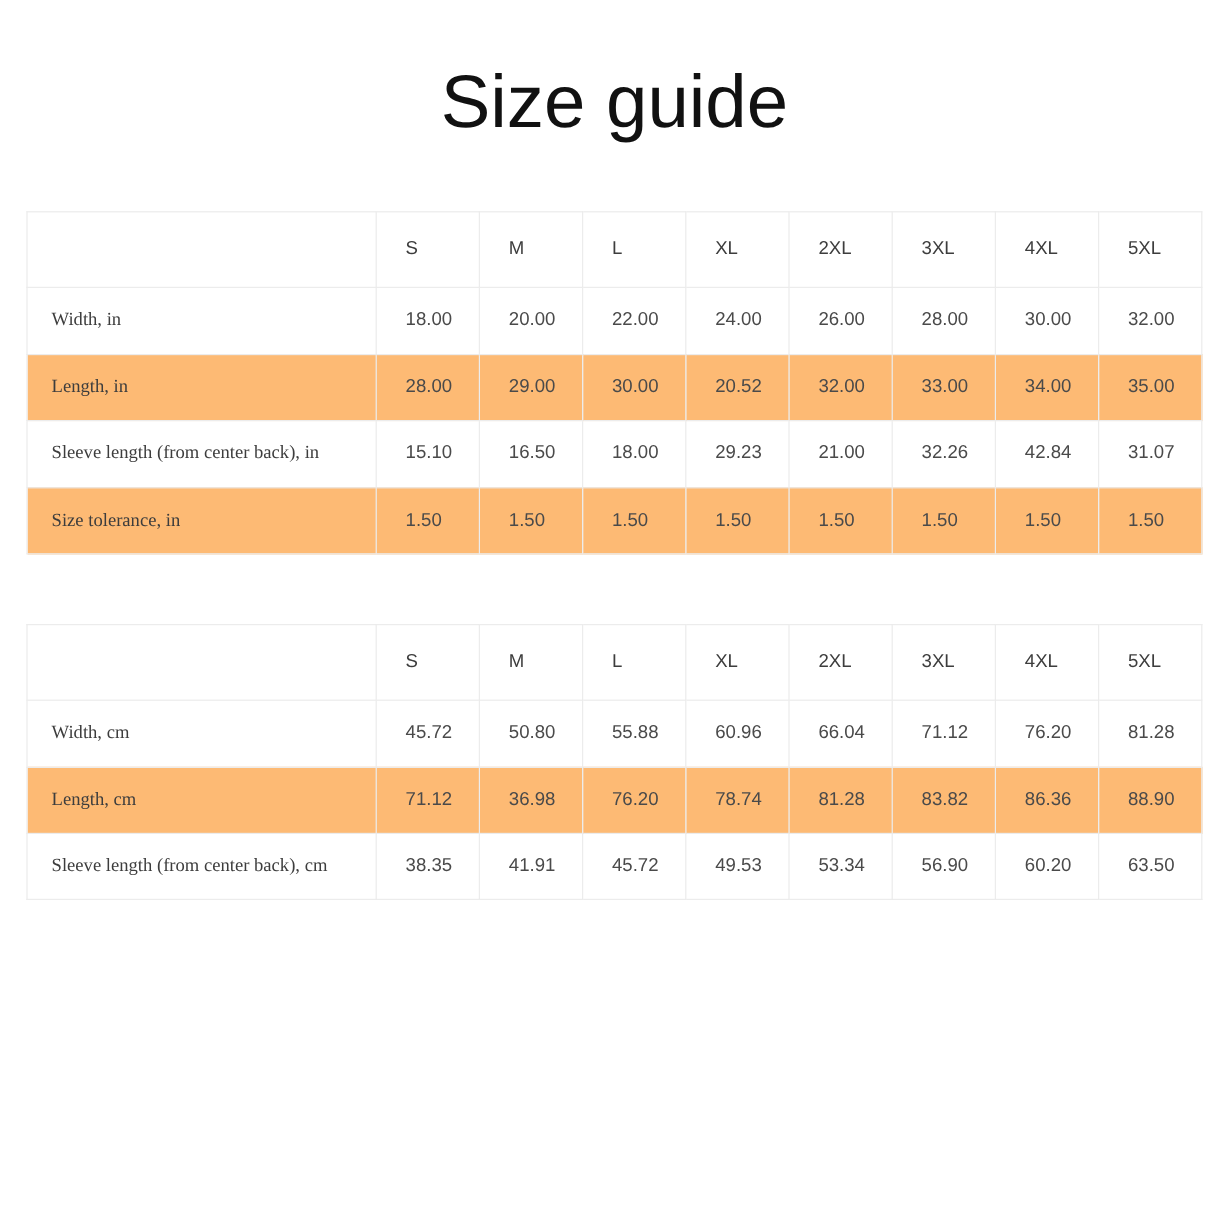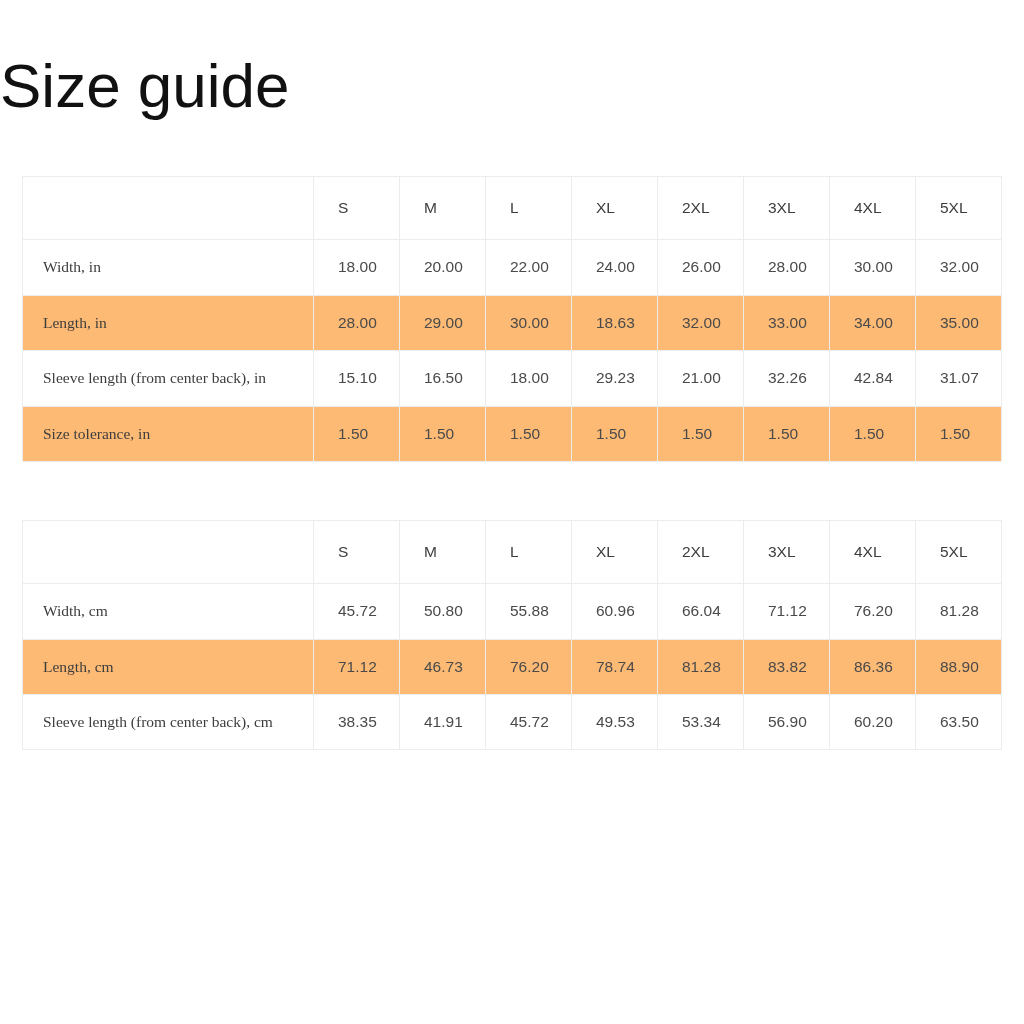--- a/index.html
+++ b/index.html
@@ -14,21 +14,21 @@
     color: #333333;
     overflow: hidden;
   }
   .page {
     width: 1024px;
     height: 1024px;
     position: relative;
     box-sizing: border-box;
   }
   .title {
-    text-align: left;
+    text-align: center;
     font-size: 62px;
     font-weight: 400;
     color: #111111;
     letter-spacing: 0px;
     margin: 0;
     padding-top: 52px;
     line-height: 1.1;
   }
   .table-wrap {
     margin: 0 auto;
@@ -120,21 +120,21 @@
           <td class="val-cell">26.00</td>
           <td class="val-cell">28.00</td>
           <td class="val-cell">30.00</td>
           <td class="val-cell">32.00</td>
         </tr>
         <tr class="row-alt">
           <td class="label-cell">Length, in</td>
           <td class="val-cell">28.00</td>
           <td class="val-cell">29.00</td>
           <td class="val-cell">30.00</td>
-          <td class="val-cell">18.63</td>
+          <td class="val-cell">20.52</td>
           <td class="val-cell">32.00</td>
           <td class="val-cell">33.00</td>
           <td class="val-cell">34.00</td>
           <td class="val-cell">35.00</td>
         </tr>
         <tr class="row-plain">
           <td class="label-cell tall-label">Sleeve length (from center back), in</td>
           <td class="val-cell">15.10</td>
           <td class="val-cell">16.50</td>
           <td class="val-cell">18.00</td>
@@ -184,21 +184,21 @@
           <td class="val-cell">55.88</td>
           <td class="val-cell">60.96</td>
           <td class="val-cell">66.04</td>
           <td class="val-cell">71.12</td>
           <td class="val-cell">76.20</td>
           <td class="val-cell">81.28</td>
         </tr>
         <tr class="row-alt">
           <td class="label-cell">Length, cm</td>
           <td class="val-cell">71.12</td>
-          <td class="val-cell">46.73</td>
+          <td class="val-cell">36.98</td>
           <td class="val-cell">76.20</td>
           <td class="val-cell">78.74</td>
           <td class="val-cell">81.28</td>
           <td class="val-cell">83.82</td>
           <td class="val-cell">86.36</td>
           <td class="val-cell">88.90</td>
         </tr>
         <tr class="row-plain">
           <td class="label-cell tall-label">Sleeve length (from center back), cm</td>
           <td class="val-cell">38.35</td>

